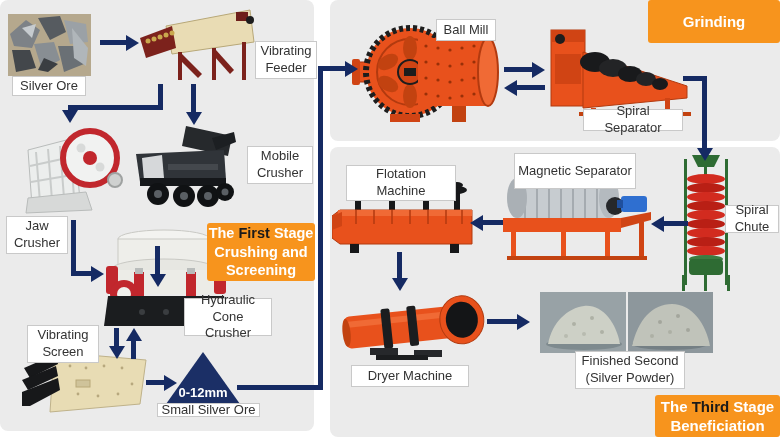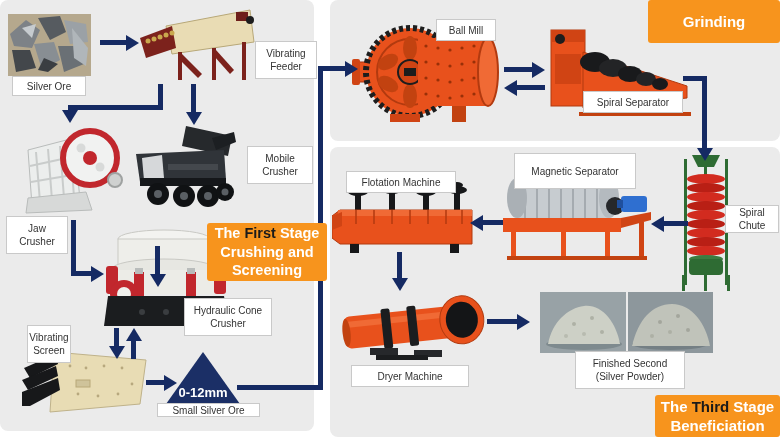--- a/index.html
+++ b/index.html
@@ -1,20 +1,20 @@
 <!DOCTYPE html>
 <html><head>
 <meta charset="utf-8">
 <style>
   html,body{margin:0;padding:0;background:#fff;}
   #stage-root{position:relative;width:780px;height:437px;background:#fff;overflow:hidden;
     font-family:"Liberation Sans",sans-serif;}
   .panel{position:absolute;background:#ebebeb;border-radius:8px;}
   .lbl{position:absolute;background:#ffffff;border:1px solid #c9c9c9;color:#333;
-    font-size:10px;line-height:1.3;text-align:center;display:flex;align-items:center;
+    font-size:13px;line-height:1.3;text-align:center;display:flex;align-items:center;
     justify-content:center;box-sizing:border-box;padding:1px 3px;}
   .stagebox{position:absolute;background:#f7941d;color:#fff;font-weight:bold;font-size:15px;
     line-height:1.3;text-align:center;display:flex;flex-direction:column;justify-content:center;
     border-radius:3px;box-sizing:border-box;}
   .stagebox .em{color:#1a1a1a;}
   .stagebox .ln{white-space:pre-wrap;}
   .seg{position:absolute;background:#152a63;}
   .head{position:absolute;width:0;height:0;}
   .head-right{border-top:8px solid transparent;border-bottom:8px solid transparent;border-left:13px solid #152a63;}
   .head-left{border-top:8px solid transparent;border-bottom:8px solid transparent;border-right:13px solid #152a63;}
@@ -380,50 +380,50 @@
     </div>
   <div class="lbl" style="left:6px;top:216px;width:62px;height:38px;">
       <span>Jaw Crusher</span>
     </div>
   <div class="lbl" style="left:247px;top:146px;width:66px;height:38px;">
       <span>Mobile Crusher</span>
     </div>
   <div class="lbl" style="left:184px;top:298px;width:88px;height:38px;">
       <span>Hydraulic Cone Crusher</span>
     </div>
-  <div class="lbl" style="left:27px;top:325px;width:44px;height:38px;">
+  <div class="lbl" style="left:27px;top:325px;width:72px;height:38px;">
       <span>Vibrating Screen</span>
     </div>
   <div class="lbl" style="left:157px;top:403px;width:103px;height:14px;">
       <span>Small Silver Ore</span>
     </div>
   <div class="lbl" style="left:436px;top:19px;width:60px;height:22px;">
       <span>Ball Mill</span>
     </div>
-  <div class="lbl" style="left:583px;top:91px;width:100px;height:22px;">
+  <div class="lbl" style="left:583px;top:109px;width:100px;height:22px;">
       <span>Spiral Separator</span>
     </div>
-  <div class="lbl" style="left:346px;top:171px;width:110px;height:22px;">
+  <div class="lbl" style="left:346px;top:165px;width:110px;height:36px;">
       <span>Flotation Machine</span>
     </div>
   <div class="lbl" style="left:514px;top:153px;width:122px;height:36px;">
       <span>Magnetic Separator</span>
     </div>
   <div class="lbl" style="left:725px;top:205px;width:54px;height:28px;">
       <span>Spiral Chute</span>
     </div>
   <div class="lbl" style="left:351px;top:365px;width:118px;height:22px;">
       <span>Dryer Machine</span>
     </div>
   <div class="lbl" style="left:575px;top:351px;width:110px;height:38px;flex-direction:column;">
     <span style="display:block;">Finished Second</span>
     <span style="display:block;">(Silver Powder)</span>
   </div>
 
-  <div class="stagebox" style="left:207px;top:223px;width:120px;height:58px;font-size:14.5px;">
+  <div class="stagebox" style="left:207px;top:223px;width:108px;height:58px;font-size:14.5px;">
     <div class="ln"><span>The </span><span class="em">First</span><span> Stage</span></div>
     <div class="ln">Crushing and</div>
     <div class="ln">Screening</div>
   </div>
 
   <div class="stagebox" style="left:648px;top:0;width:132px;height:43px;">
     <div class="ln">Grinding</div>
   </div>
 
   <div class="stagebox" style="left:655px;top:395px;width:125px;height:42px;">

